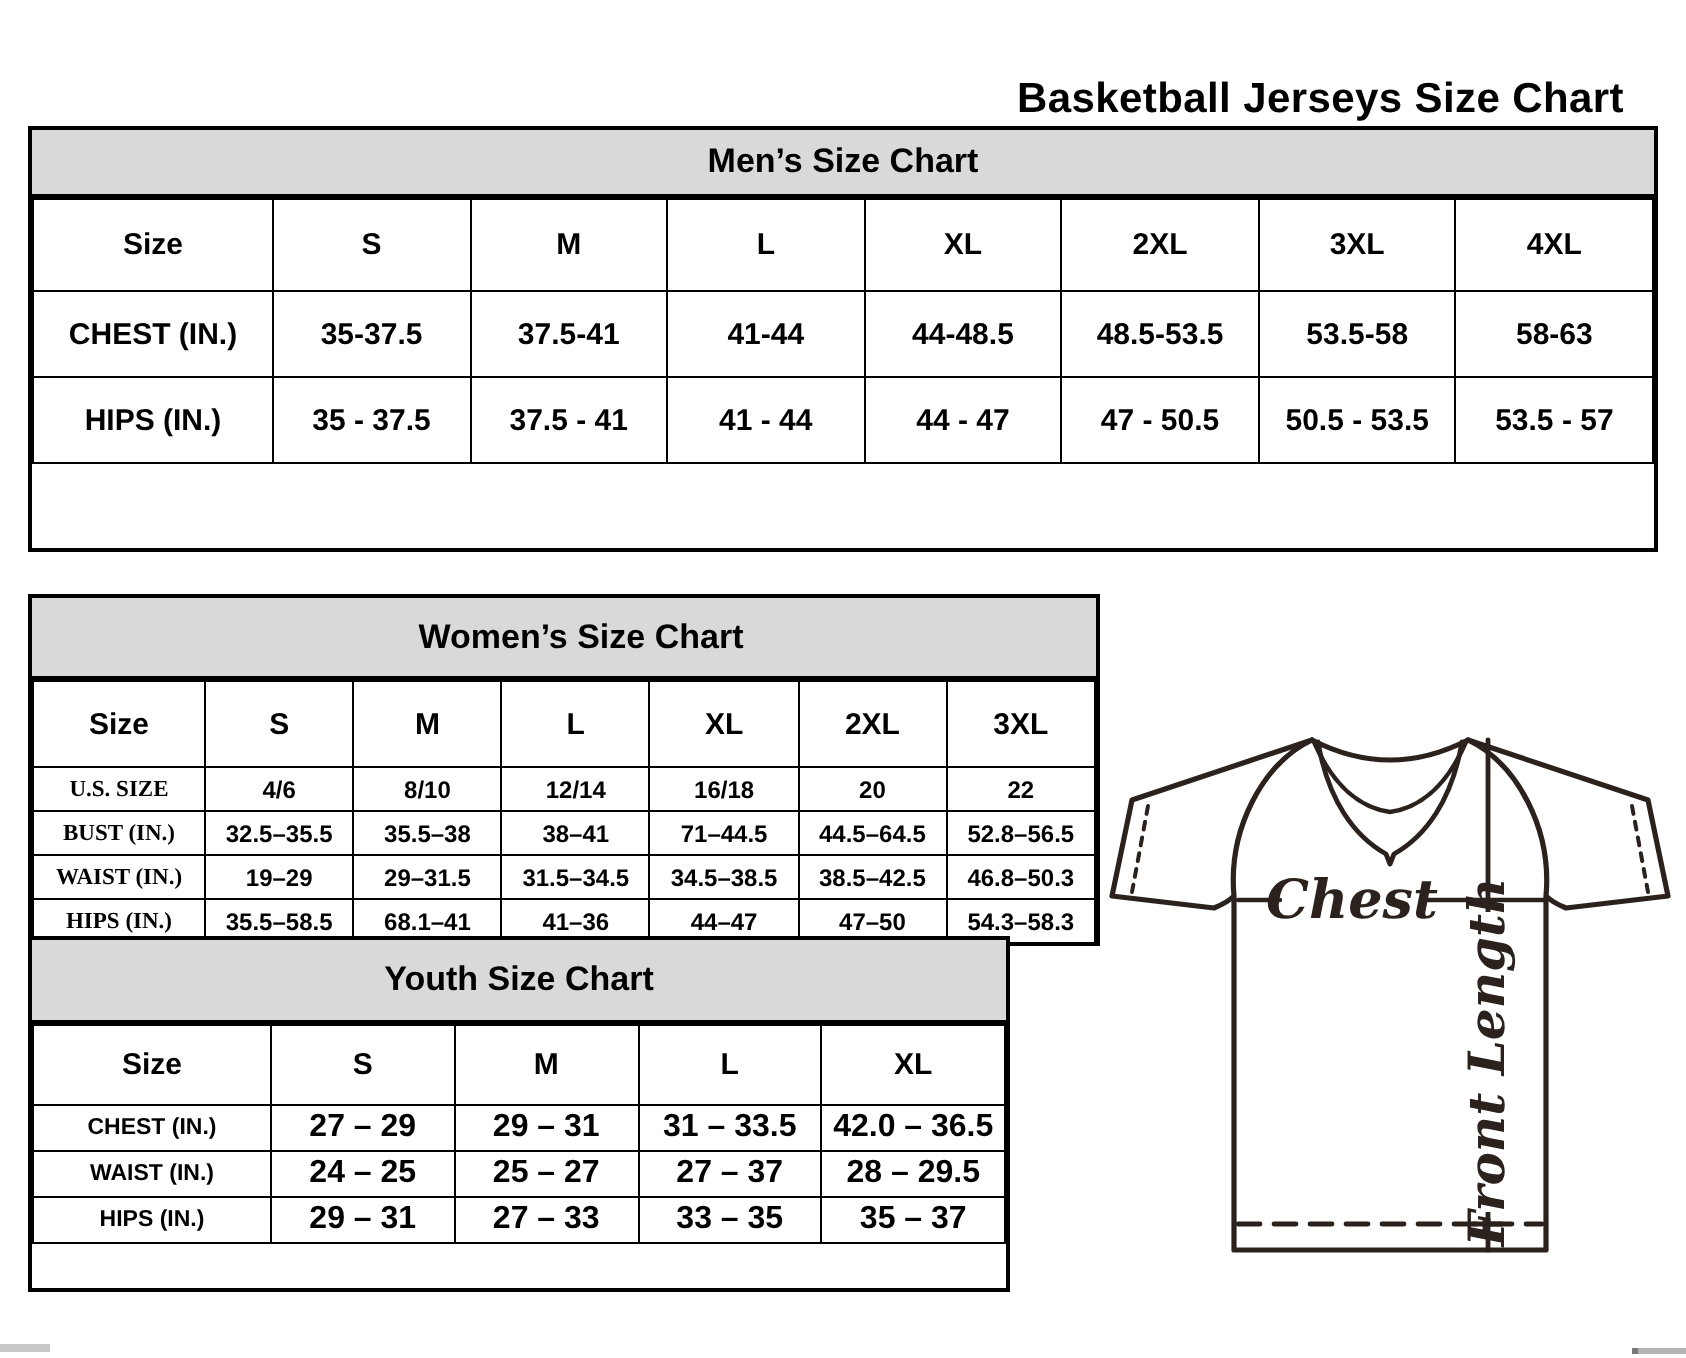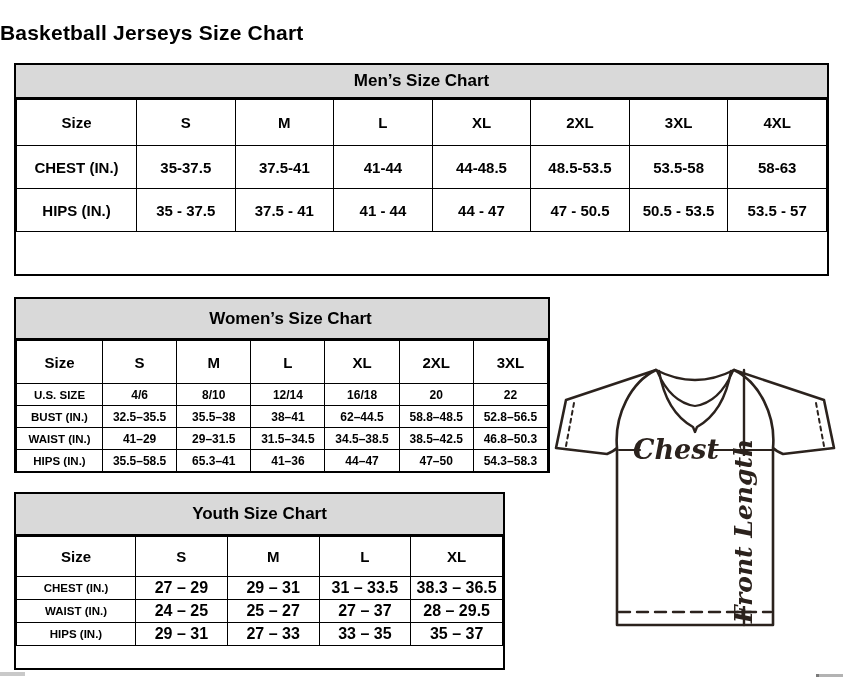--- a/index.html
+++ b/index.html
@@ -1,21 +1,21 @@
 <!DOCTYPE html>
 <html style="--table-header-bg: #d9d9d9; --table-border: #000000; --jersey-line: #2b221d;"><head>
 <meta charset="utf-8">
 <style>
   html,body{margin:0;padding:0;}
   body{
     width:843px;height:679px;position:relative;background:#fff;color:#000;
     font-family:"Liberation Sans",sans-serif;overflow:hidden;
   }
   .page-title{
-    position:absolute;top:7px;left:0;width:812px;text-align:left;
+    position:absolute;top:24px;left:0;width:812px;text-align:right;
     font-size:21px;font-weight:bold;letter-spacing:0.2px;
   }
   
   .size-table{
     position:absolute;border:2px solid #000;box-sizing:border-box;background:#fff;
   }
   .size-table .band{
     background:var(--table-header-bg,#d9d9d9);
     border-bottom:2px solid #000;
     display:flex;align-items:center;justify-content:center;
@@ -34,24 +34,24 @@
   #mens-table tbody tr{height:43px;}
   #mens-table th,#mens-table td{font-size:15px;}
   #mens-table thead .lbl{width:119px;}
 
   #womens-table{left:14px;top:297px;width:536px;height:176px;}
   #womens-table .band{height:39px;padding-left:17px;}
   #womens-table thead tr{height:43px;}
   #womens-table tbody tr{height:22px;}
   #womens-table thead th{font-size:15px;}
   #womens-table tbody th,#womens-table tbody td{font-size:12px;}
-  #womens-table tbody .lbl{font-size:11.5px;}
+  #womens-table tbody .lbl{font-size:11.5px;font-family:Liberation Serif, serif;}
   #womens-table thead .lbl{width:85px;}
 
-  #youth-table{left:14px;top:492px;width:491px;height:178px;}
+  #youth-table{left:14px;top:468px;width:491px;height:178px;}
   #youth-table .band{height:40px;}
   #youth-table thead tr{height:40px;}
   #youth-table tbody tr{height:23px;}
   #youth-table thead th{font-size:15px;}
   #youth-table tbody th,#youth-table tbody td{font-size:16px;}
   #youth-table tbody .lbl{font-size:11.5px;}
   #youth-table thead .lbl{width:118px;}
 
   
   #jersey{position:absolute;left:553px;top:360px;width:290px;height:268px;}
@@ -131,37 +131,37 @@
           <td>12/14</td>
           <td>16/18</td>
           <td>20</td>
           <td>22</td>
         </tr>
         <tr>
           <th class="lbl">BUST (IN.)</th>
           <td>32.5–35.5</td>
           <td>35.5–38</td>
           <td>38–41</td>
-          <td>62–44.5</td>
-          <td>58.8–48.5</td>
+          <td>71–44.5</td>
+          <td>44.5–64.5</td>
           <td>52.8–56.5</td>
         </tr>
         <tr>
           <th class="lbl">WAIST (IN.)</th>
-          <td>41–29</td>
+          <td>19–29</td>
           <td>29–31.5</td>
           <td>31.5–34.5</td>
           <td>34.5–38.5</td>
           <td>38.5–42.5</td>
           <td>46.8–50.3</td>
         </tr>
         <tr>
           <th class="lbl">HIPS (IN.)</th>
           <td>35.5–58.5</td>
-          <td>65.3–41</td>
+          <td>68.1–41</td>
           <td>41–36</td>
           <td>44–47</td>
           <td>47–50</td>
           <td>54.3–58.3</td>
         </tr>
       </tbody>
     </table>
   </div>
 <div id="youth-table" class="size-table">
     <div class="band">Youth Size Chart</div>
@@ -174,21 +174,21 @@
           <th>L</th>
           <th>XL</th>
         </tr>
       </thead>
       <tbody>
         <tr>
           <th class="lbl">CHEST (IN.)</th>
           <td>27 – 29</td>
           <td>29 – 31</td>
           <td>31 – 33.5</td>
-          <td>38.3 – 36.5</td>
+          <td>42.0 – 36.5</td>
         </tr>
         <tr>
           <th class="lbl">WAIST (IN.)</th>
           <td>24 – 25</td>
           <td>25 – 27</td>
           <td>27 – 37</td>
           <td>28 – 29.5</td>
         </tr>
         <tr>
           <th class="lbl">HIPS (IN.)</th>

